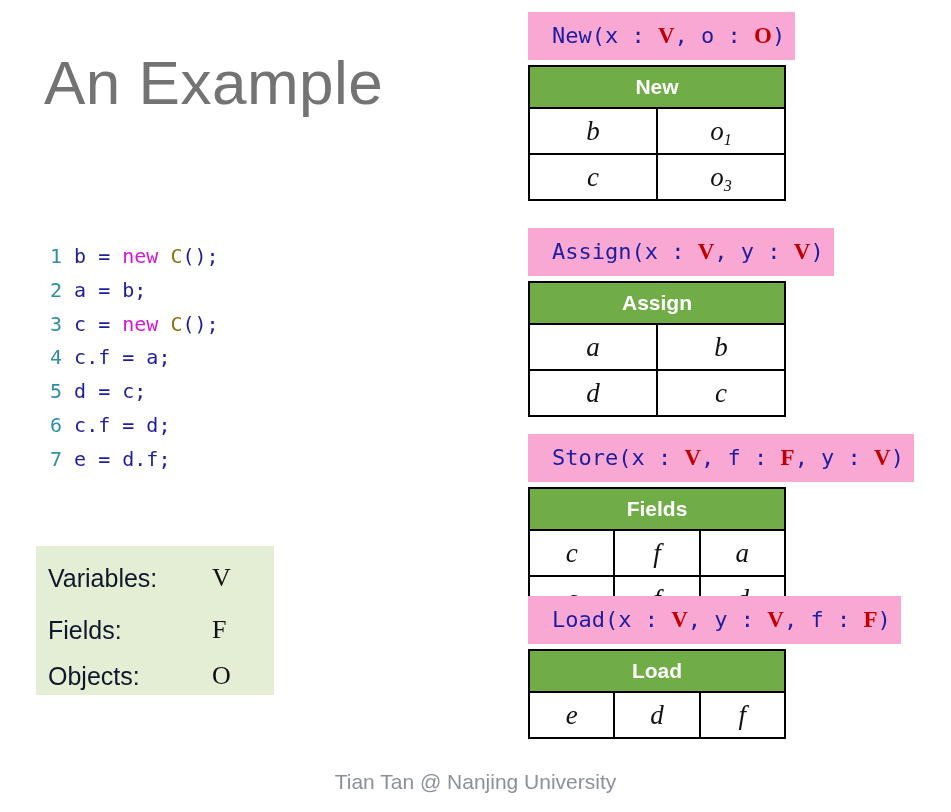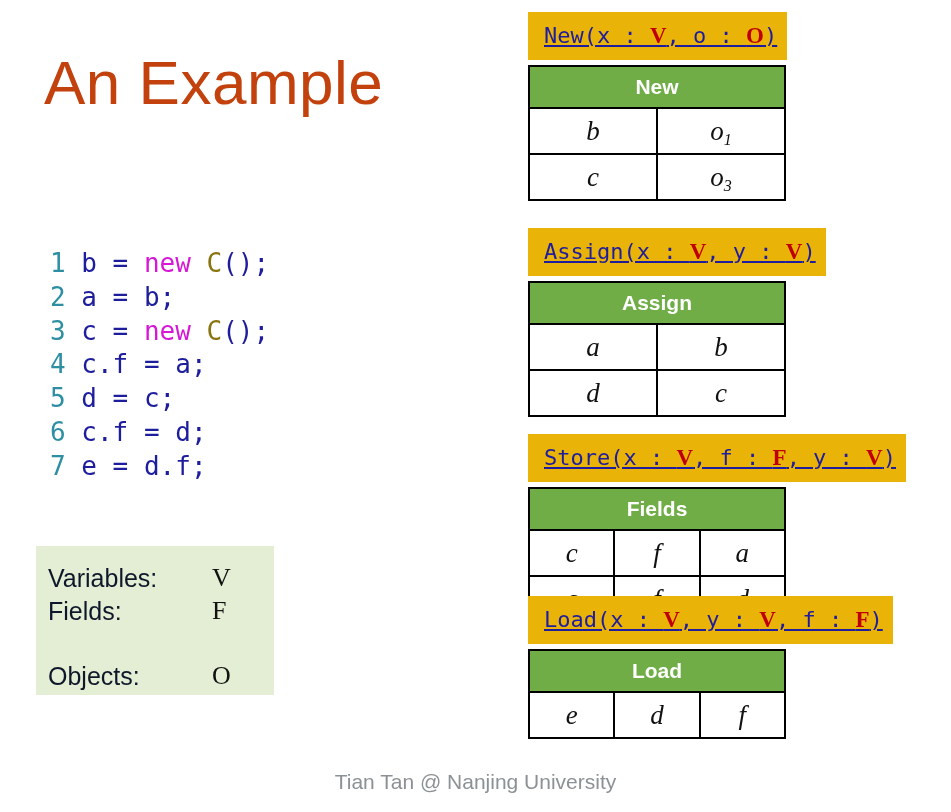--- a/index.html
+++ b/index.html
@@ -19,33 +19,33 @@
     inset: 0;
   }
 
   
   #page-title {
     position: absolute;
     left: 44px;
     top: 52px;
     font-size: 62px;
     font-weight: 400;
-    color: #c2410c;
+    color: #737373;
     letter-spacing: 0.5px;
     line-height: 1;
     font-family: "Liberation Sans", sans-serif;
   }
 
   
   #code-listing {
     position: absolute;
     left: 50px;
-    top: 247px;
+    top: 240px;
     font-family: "DejaVu Sans Mono", monospace;
-    font-size: 26px;
+    font-size: 20px;
     line-height: 33.8px;
     white-space: pre;
   }
   #code-listing .code-line {
     white-space: pre;
   }
   .tok-num   { color: #2e8fa3; }
   .tok-id    { color: #1d1d9e; }
   .tok-kw    { color: #d617d6; }
   .tok-type  { color: #8a7410; }
@@ -61,21 +61,21 @@
   }
   #legend-box .legend-row {
     position: absolute;
     left: 0;
     width: 100%;
     height: 48px;
     display: flex;
     align-items: center;
   }
   #legend-box .legend-row:nth-child(1) { top: 8px; }
-  #legend-box .legend-row:nth-child(2) { top: 41px; text-align: center; }
+  #legend-box .legend-row:nth-child(2) { top: 60px; text-align: center; }
   #legend-box .legend-row:nth-child(3) { top: 106px; }
   .legend-label {
     position: absolute;
     left: 12px;
     font-size: 25px;
     color: #0f172a;
     font-family: "Liberation Sans", sans-serif;
   }
   .legend-symbol {
     position: absolute;
@@ -91,30 +91,29 @@
     left: 0;
     top: 0;
     width: 951px;
     height: 812px;
   }
   .rule-group {
     position: absolute;
     left: 528px;
   }
   .signature {
-    background: #eab308;
+    background: #f9a8d4;
     color: #1d1d9e;
     font-family: "DejaVu Sans Mono", monospace;
     font-size: 22px;
     line-height: 1;
-    padding: 12px 10px 13px 16px;
+    padding: 12px 10px 13px 24px;
     white-space: pre;
     display: inline-block;
     box-sizing: border-box;
-    text-decoration: underline;
   }
   .sig-red {
     color: #c00000;
     font-family: "Liberation Serif", serif;
     font-weight: bold;
     font-size: 23px;
   }
 
   .rel-table {
     border-collapse: collapse;

